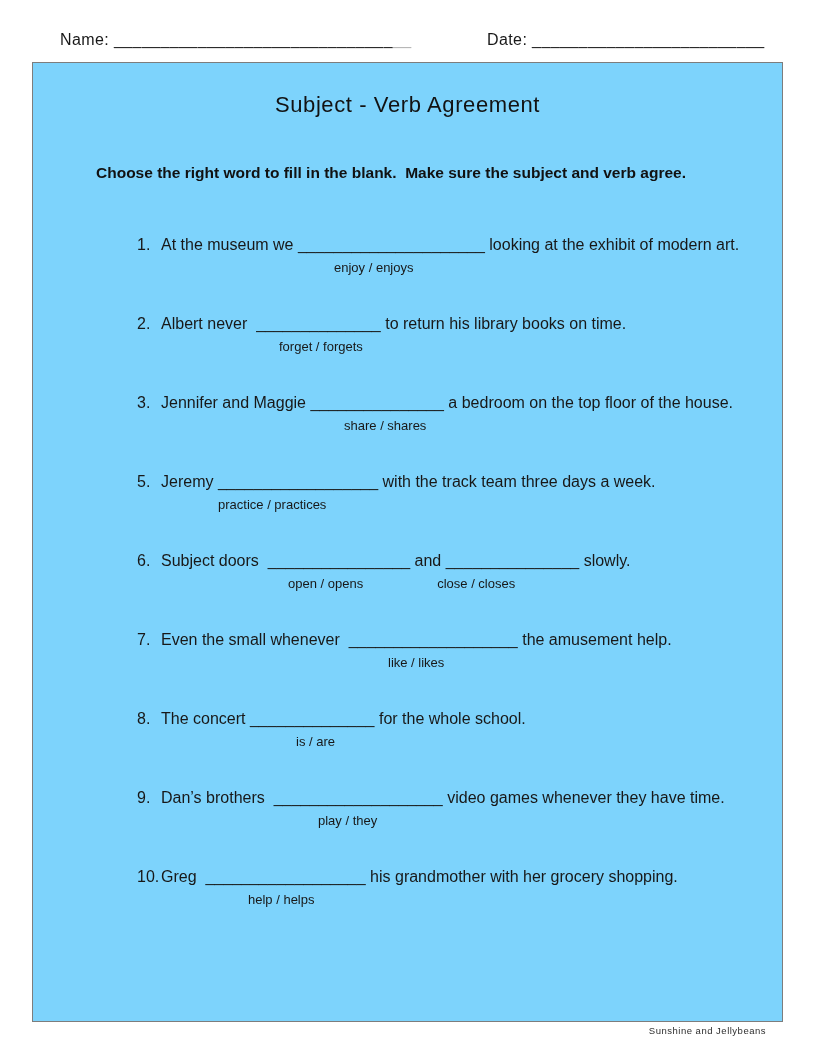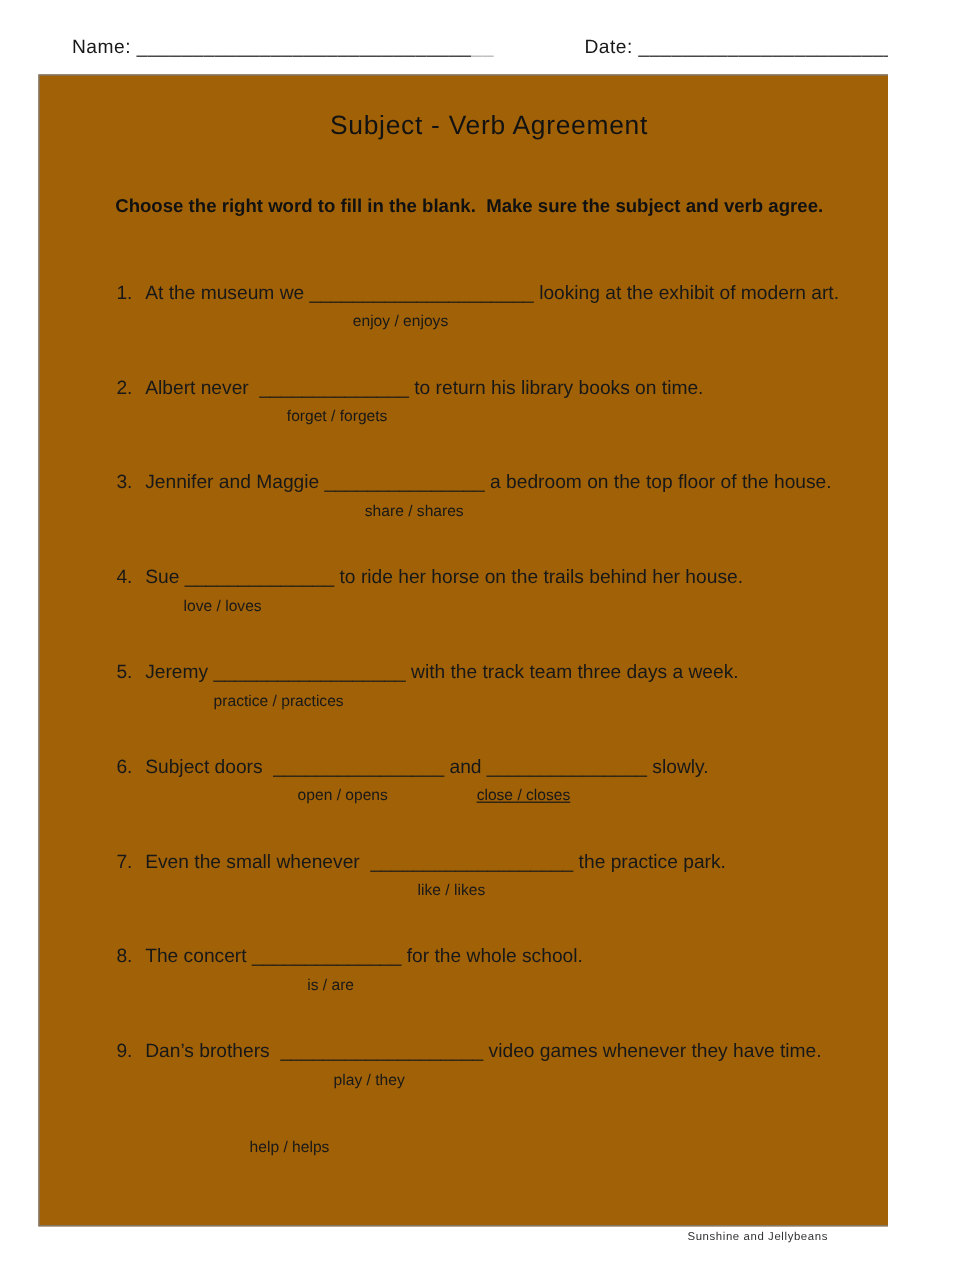--- a/index.html
+++ b/index.html
@@ -1,57 +1,57 @@
 <!DOCTYPE html>
 <html><head>
 <meta charset="utf-8">
 <style>
   html, body { margin: 0; padding: 0; background: #fff; }
   .page {
     position: relative;
-    width: 740px;
+    width: 816px;
     height: 1056px;
     background: #ffffff;
     font-family: "Liberation Sans", sans-serif;
     color: #181818;
     overflow: hidden;
   }
   .header { position: absolute; top: 31px; left: 0; width: 100%; font-size: 16px; letter-spacing: 0.4px; }
   .name-field { position: absolute; left: 60px; top: 0; white-space: pre; }
   .date-field { position: absolute; left: 487px; top: 0; white-space: pre; }
   .blank-line { color: #181818; }
   .blank-tail { color: #b3b3b3; }
 
   .worksheet-box {
     position: absolute;
     left: 32px;
     top: 62px;
     width: 751px;
     height: 960px;
     border: 1px solid #7d7d7d;
     box-sizing: border-box;
-    background: #a16207;
+    background: #7dd3fc;
   }
   .title {
     margin: 29px 0 0 0;
     text-align: center;
     font-size: 22px;
     font-weight: 400;
     letter-spacing: 0.6px;
     color: #121212;
   }
   .instruction {
     margin: 46px 0 0 63px;
     font-size: 15.5px;
     font-weight: 700;
     white-space: pre-wrap;
     color: #111;
   }
   .items { margin: 52px 0 0 64px; }
-  .item { margin-bottom: 35px; }
+  .item { margin-bottom: 35px; margin-left: 40px; }
   .sentence-line { font-size: 16px; line-height: 21px; white-space: pre; }
   .num { display: inline-block; width: 24px; }
   .choices-line { margin-top: 2px; font-size: 13px; line-height: 21px; white-space: pre; }
   .choices-line .choice { display: inline-block; }
   .credit {
     position: absolute;
     top: 1025px;
     right: 50px;
     font-size: 9.5px;
     letter-spacing: 0.5px;
@@ -80,51 +80,48 @@
   <div class="item">
     <div class="sentence-line"><span class="num">2.</span><span class="sentence"><span>Albert never  </span><span>______________</span><span> to return his library books on time.</span></span></div>
     <div class="choices-line"><span class="choice" style="margin-left: 142px;">forget / forgets</span></div>
   </div>
 
   <div class="item">
     <div class="sentence-line"><span class="num">3.</span><span class="sentence"><span>Jennifer and Maggie </span><span>_______________</span><span> a bedroom on the top floor of the house.</span></span></div>
     <div class="choices-line"><span class="choice" style="margin-left: 207px;">share / shares</span></div>
   </div>
 
-  <div class="item">
-    <div class="sentence-line"><span class="num">4.</span><span class="sentence"><span>Sue </span><span>______________</span><span> to ride her horse on the trails behind her house.</span></span></div>
-    <div class="choices-line"><span class="choice" style="margin-left: 56px;">love / loves</span></div>
-  </div>
 
   <div class="item">
     <div class="sentence-line"><span class="num">5.</span><span class="sentence"><span>Jeremy </span><span>__________________</span><span> with the track team three days a week.</span></span></div>
     <div class="choices-line"><span class="choice" style="margin-left: 81px;">practice / practices</span></div>
   </div>
 
   <div class="item">
     <div class="sentence-line"><span class="num">6.</span><span class="sentence"><span>Subject doors  </span><span>________________</span><span> and </span><span>_______________</span><span> slowly.</span></span></div>
-    <div class="choices-line"><span class="choice" style="margin-left: 151px;">open / opens</span><span class="choice" style="margin-left: 74px; text-decoration: underline;">close / closes</span></div>
+    <div class="choices-line"><span class="choice" style="margin-left: 151px;">open / opens</span><span class="choice" style="margin-left: 74px;">close / closes</span></div>
   </div>
 
   <div class="item">
-    <div class="sentence-line"><span class="num">7.</span><span class="sentence"><span>Even the small whenever  </span><span>___________________</span><span> the practice park.</span></span></div>
+    <div class="sentence-line"><span class="num">7.</span><span class="sentence"><span>Even the small whenever  </span><span>___________________</span><span> the amusement help.</span></span></div>
     <div class="choices-line"><span class="choice" style="margin-left: 251px;">like / likes</span></div>
   </div>
 
   <div class="item">
     <div class="sentence-line"><span class="num">8.</span><span class="sentence"><span>The concert </span><span>______________</span><span> for the whole school.</span></span></div>
     <div class="choices-line"><span class="choice" style="margin-left: 159px;">is / are</span></div>
   </div>
 
   <div class="item">
     <div class="sentence-line"><span class="num">9.</span><span class="sentence"><span>Dan’s brothers  </span><span>___________________</span><span> video games whenever they have time.</span></span></div>
     <div class="choices-line"><span class="choice" style="margin-left: 181px;">play / they</span></div>
   </div>
 
   <div class="item">
+    <div class="sentence-line"><span class="num">10.</span><span class="sentence"><span>Greg  </span><span>__________________</span><span> his grandmother with her grocery shopping.</span></span></div>
     <div class="choices-line"><span class="choice" style="margin-left: 111px;">help / helps</span></div>
   </div>
 </div>
   </div>
 
   <div class="credit">Sunshine and Jellybeans</div>
 
 </div>
 
 </body></html>

